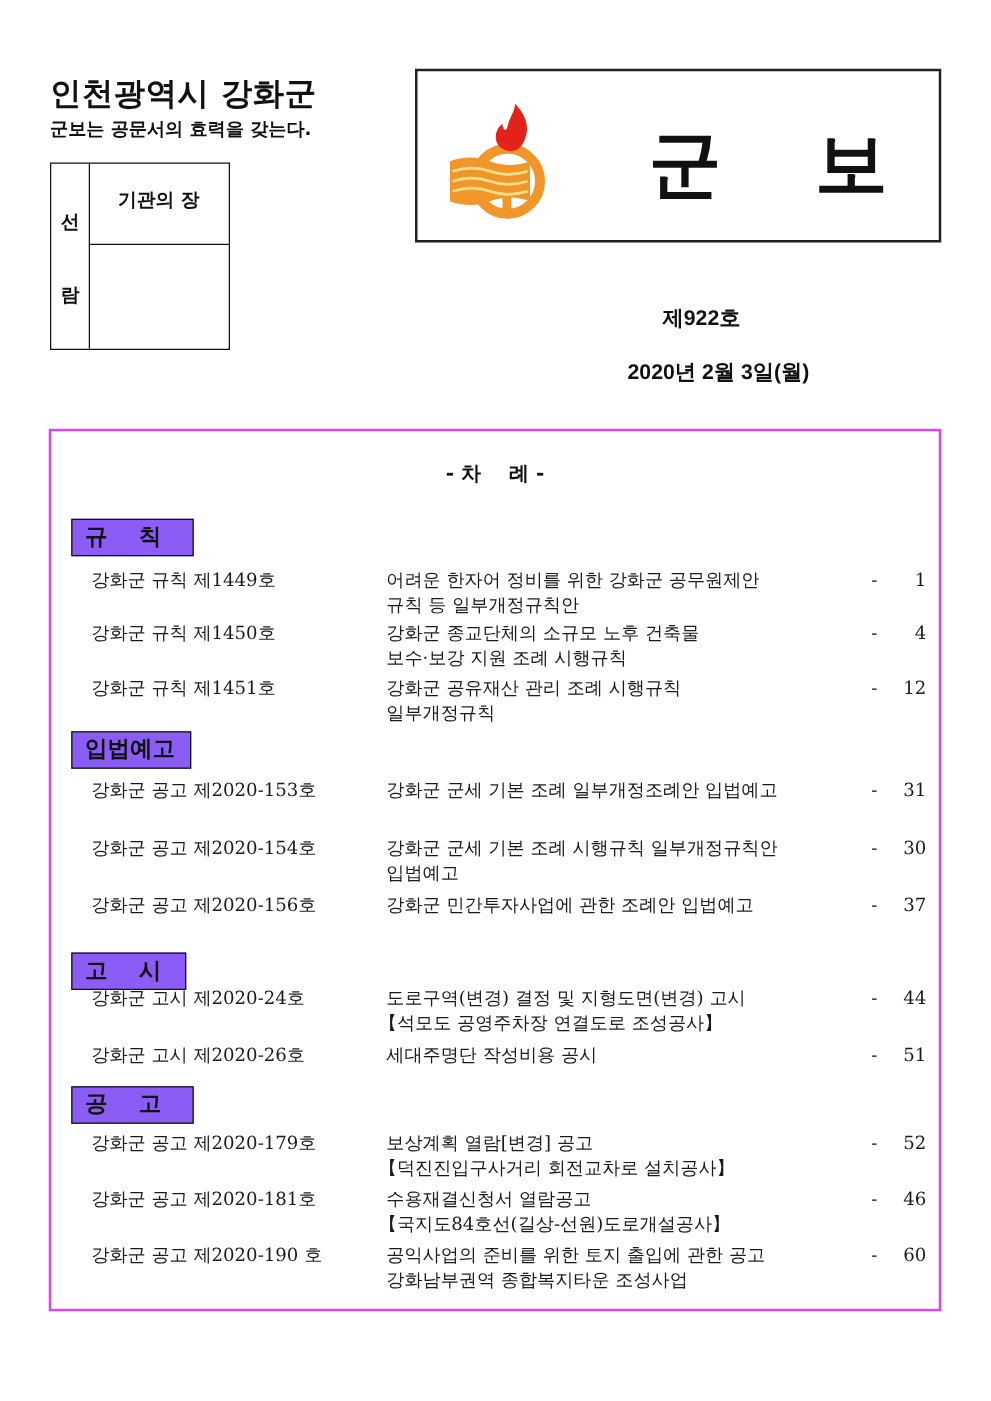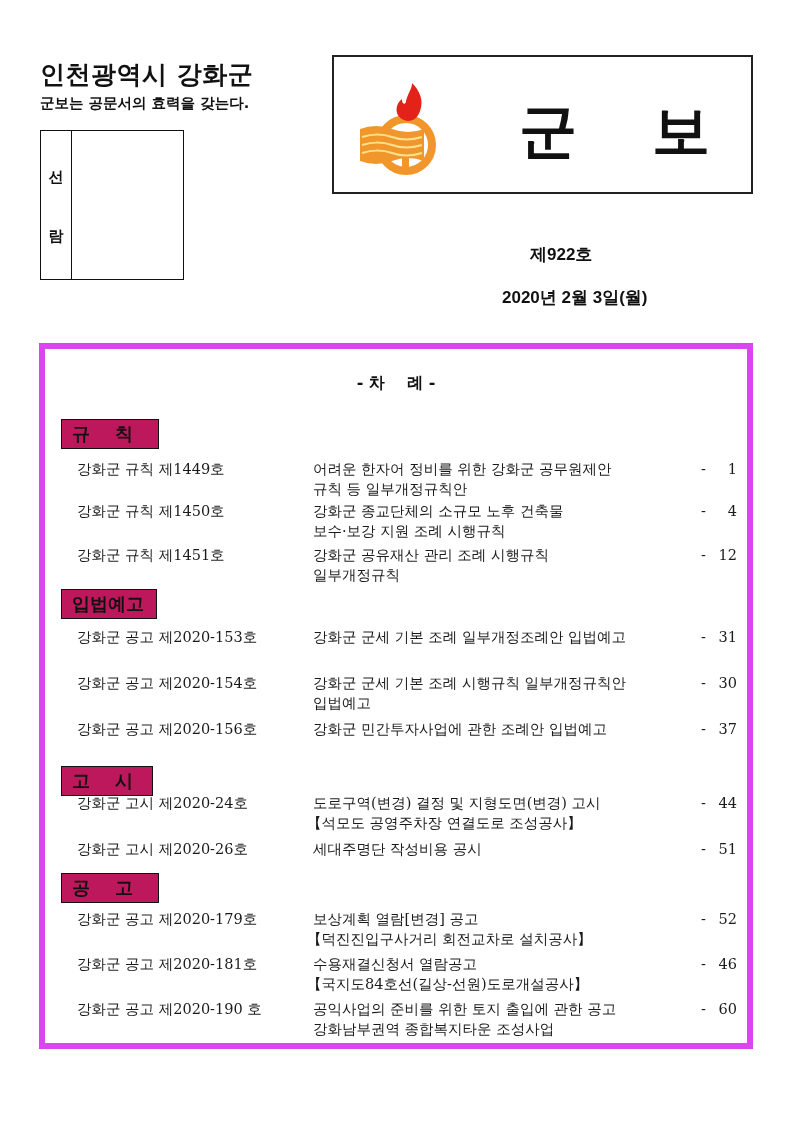--- a/index.html
+++ b/index.html
@@ -13,40 +13,43 @@
   .seonram .ch { position:absolute; left:0; width:30px; text-align:center; font-size:15px; font-weight:bold; }
   .seonram .top-cell { position:absolute; left:30px; top:0; right:0; height:64px; border-bottom:1.5px solid #111; }
   .seonram .top-cell span { position:absolute; left:0; right:0; top:20px; text-align:center; font-size:15px; font-weight:bold; }
   .masthead { left:332px; top:55px; width:421px; height:139px; border:2px solid #222; box-sizing:border-box; }
   .masthead .logo { position:absolute; left:20px; top:22px; width:90px; height:100px; }
   .masthead .mt1, .masthead .mt2 { position:absolute; top:36px; font-size:58px; font-weight:bold; }
   .masthead .mt1 { left:185px; }
   .masthead .mt2 { left:318px; }
   .issue-no { left:530px; top:243px; font-size:17px; font-weight:bold; font-family:"Liberation Sans", sans-serif; }
   .issue-date { left:478px; top:286px; font-size:17px; font-weight:bold; font-family:"Liberation Sans", sans-serif;margin-left:24px; }
-  .toc { left:39px; top:343px; width:714px; height:706px; border:6px solid #d946ef; box-sizing:border-box; }
+  .toc { left:39px; top:343px; width:714px; height:706px; border:2px solid #d946ef; box-sizing:border-box; }
   .toc-title { position:absolute; left:0; right:0; top:24px; text-align:center; font-size:16px; font-weight:bold; }
-  .sec-box { position:absolute; left:16px; height:30px; border:1.5px solid #111; box-sizing:border-box; background:#be185d;
+  .sec-box { position:absolute; left:16px; height:30px; border:1.5px solid #111; box-sizing:border-box; background:#8b5cf6;
              font-size:18px; font-weight:bold; line-height:27px; padding-left:10px; }
   .entry { position:absolute; left:0; right:0; font-family:"DejaVu Serif", serif; font-size:14.5px; line-height:20px; color:#1a1a1a; }
   .entry .code { position:absolute; left:32px; top:0; white-space:pre; }
   .entry .title { position:absolute; left:268px; top:0; white-space:pre; }
   .entry .dash { position:absolute; left:656px; top:0; }
   .entry .page { position:absolute; right:10px; top:0; text-align:right; }
 </style>
 </head>
 <body>
 
 <div class="abs org-name">인천광역시 강화군</div>
 <div class="abs org-sub">군보는 공문서의 효력을 갖는다.</div>
 
 <div class="abs seonram">
   <div class="col-left"></div>
   <div class="ch" style="top:37px;">선</div>
   <div class="ch" style="top:96px;">람</div>
+  <div class="top-cell">
+    <span>기관의 장</span>
+  </div>
   <div style="position:absolute;left:30px;top:64px;right:0;bottom:0;"></div>
 </div>
 
 <div class="abs masthead">
   <div class="logo">
     <svg width="90" height="100" viewBox="0 0 90 100">
 
       <circle cx="52" cy="66" r="26" fill="none" stroke="#f0962a" stroke-width="8"></circle>
 
       <rect x="48" y="72" width="7" height="20" fill="#f0962a"></rect>

